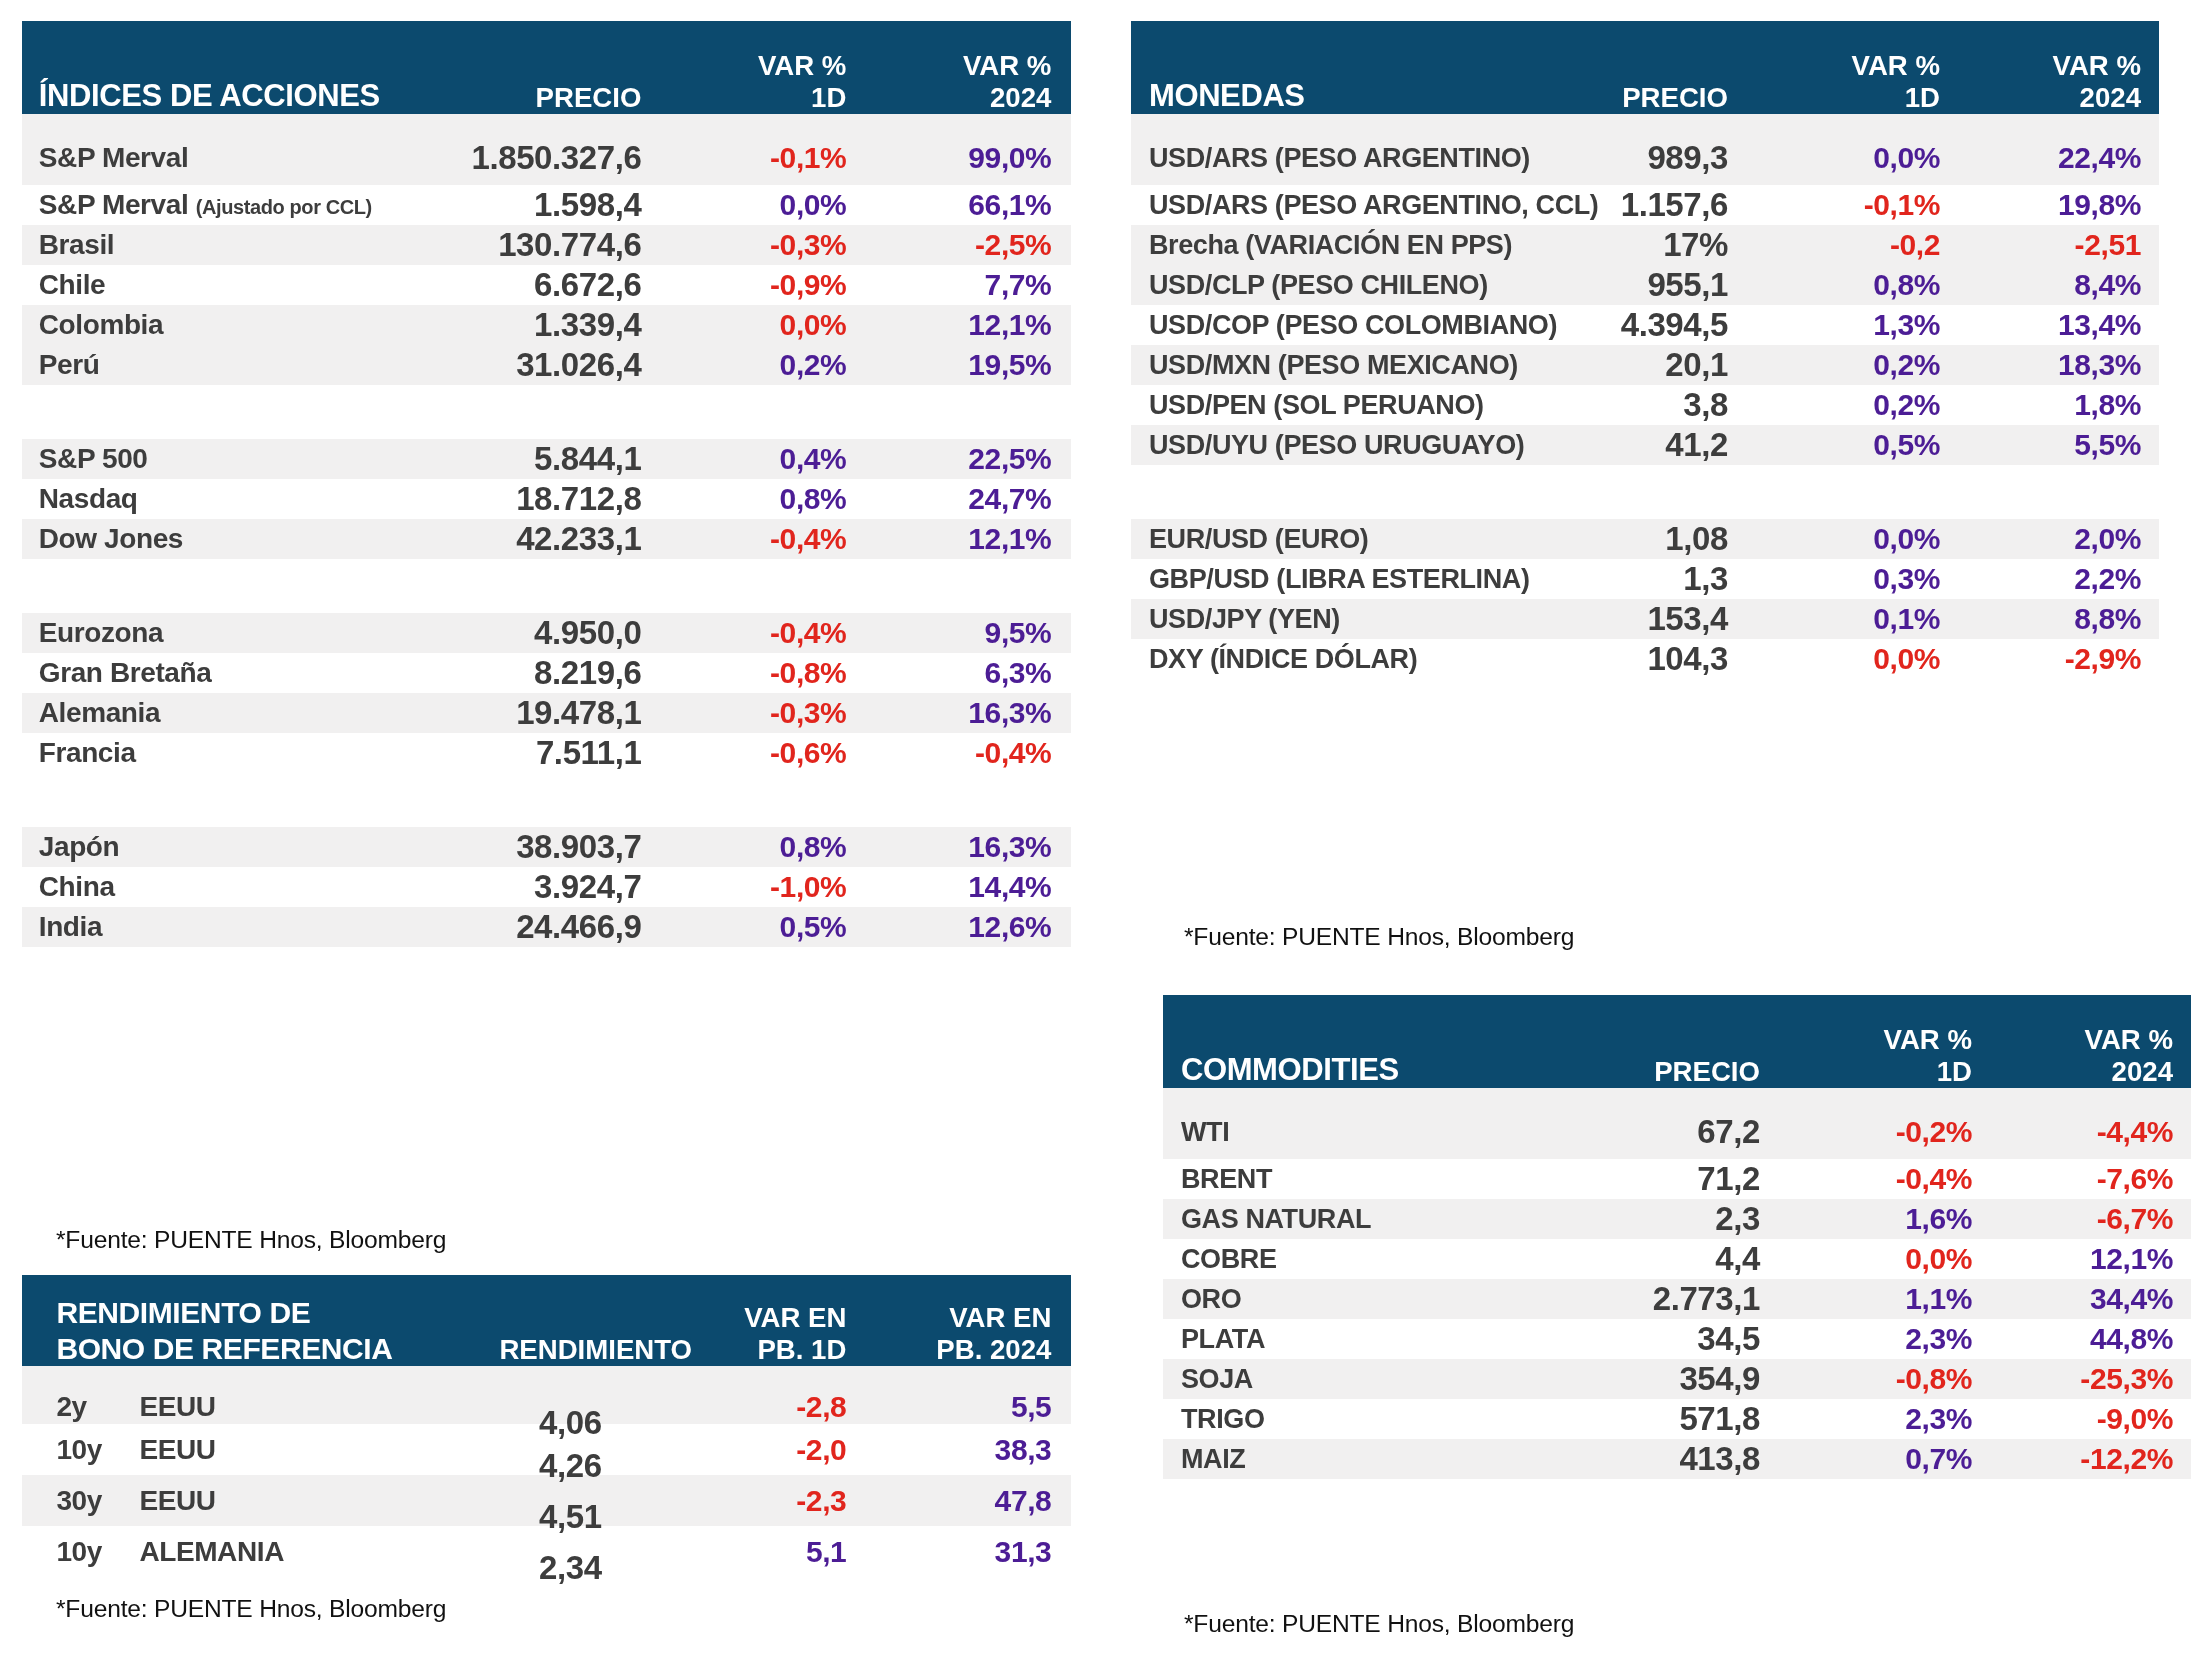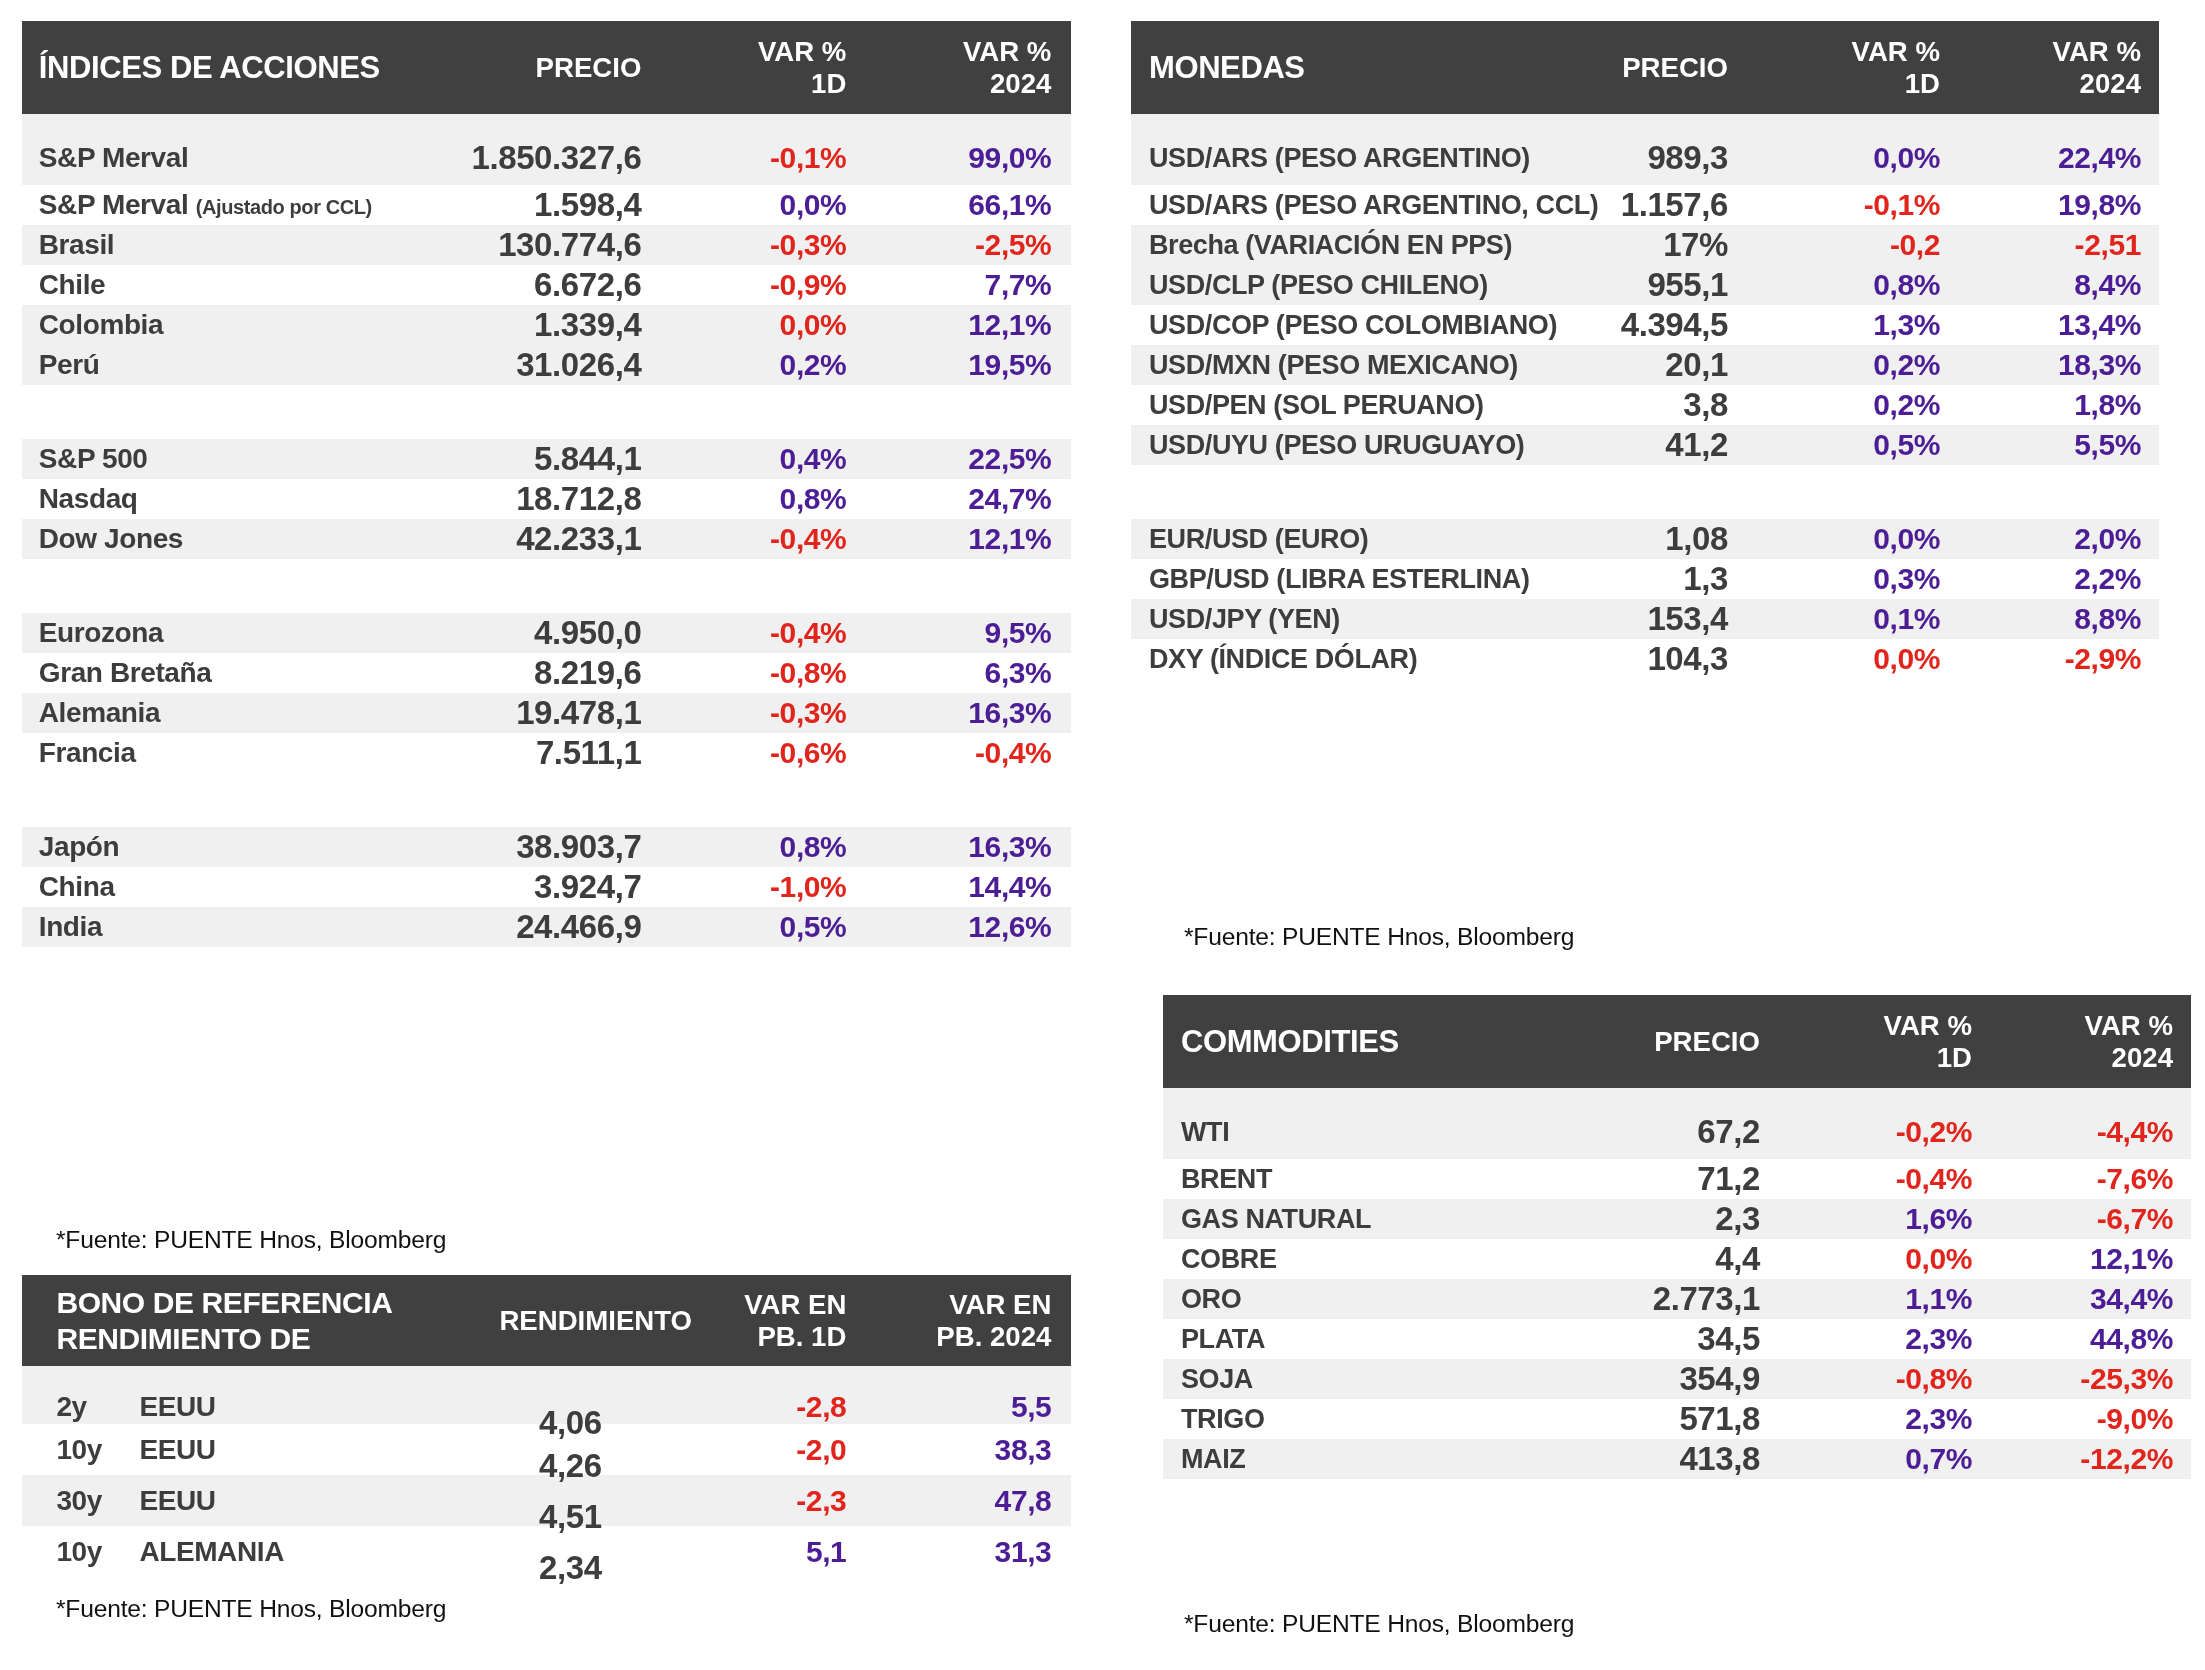--- a/index.html
+++ b/index.html
@@ -8,21 +8,21 @@
     font-family:"Liberation Sans", sans-serif;color:#3d3d3d;
     -webkit-font-smoothing:antialiased;
   }
   .tbl{position:absolute;--w-price:224px;--w-v1:205px;--w-v2:205px;--mr:20px;--pl:16.4px;}
   #t-indices{left:22.4px;top:21px;width:1049px;}
   #t-bonds{left:22.4px;top:1275px;width:1049px;--w-price:142px;--pl:34px;}
   #t-monedas{left:1131px;top:21px;width:1028px;}
   #t-commod{left:1163px;top:995px;width:1028px;}
   #t-monedas,#t-commod{--w-price:209px;--w-v1:212px;--w-v2:201px;--mr:18px;--pl:18px;}
 
-  .thead{background:#404040;color:#fff;display:flex;align-items:center;height:93px;}
+  .thead{background:#0c4a6e;color:#fff;display:flex;align-items:flex-end;height:93px;}
   #t-bonds .thead{height:91px;}
   .h-title{flex:1;padding-left:var(--pl);font-weight:bold;font-size:31px;letter-spacing:-0.4px;white-space:nowrap;}
   #t-bonds .h-title{font-size:30px;line-height:1.18;display:flex;flex-direction:column;justify-content:center;}
   .h-col{font-weight:bold;font-size:27.6px;line-height:1.16;text-align:right;white-space:nowrap;}
   .h-col .l{display:block;}
   .h-price{width:var(--w-price);}
   .h-v1{width:var(--w-v1);}
   .h-v2{width:var(--w-v2);margin-right:var(--mr);}
   #t-bonds .h-price{text-align:center;}
 
@@ -199,22 +199,22 @@
     <div class="c-var v1" data-dir="up">0,5%</div>
     <div class="c-var v2" data-dir="up">12,6%</div>
   </div>
     </div>
 </div>
 <div class="source" id="src-indices">*Fuente: PUENTE Hnos, Bloomberg</div>
 
 <div class="tbl" id="t-bonds">
   <div class="thead">
     <div class="h-title">
+      <span>RENDIMIENTO DE</span>
       <span>BONO DE REFERENCIA</span>
-      <span>RENDIMIENTO DE</span>
     </div>
     <div class="h-col h-price">RENDIMIENTO</div>
     <div class="h-col h-v1">
       <span class="l">VAR EN</span>
       <span class="l">PB. 1D</span>
     </div>
     <div class="h-col h-v2">
       <span class="l">VAR EN</span>
       <span class="l">PB. 2024</span>
     </div>

